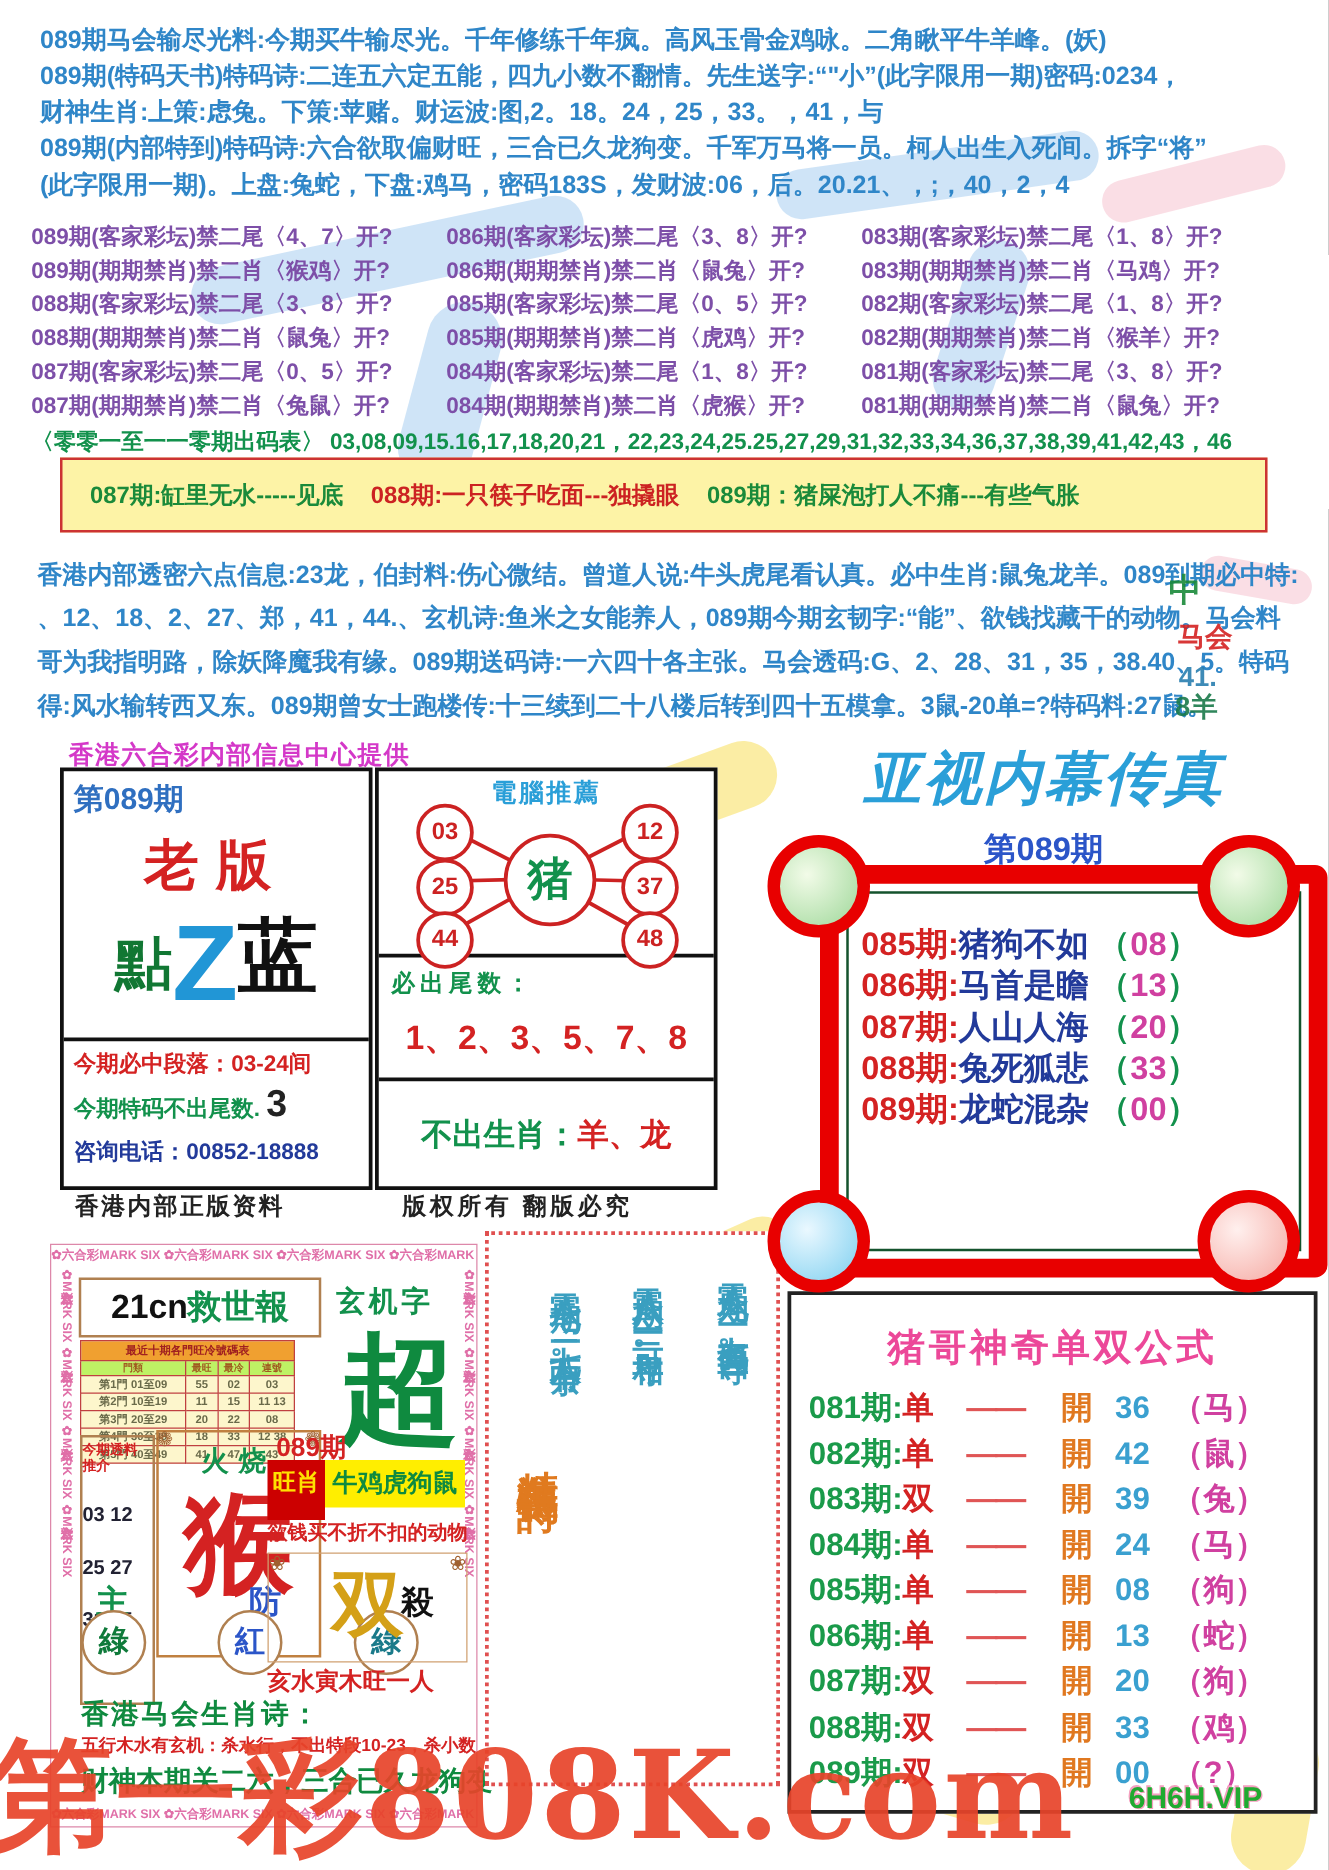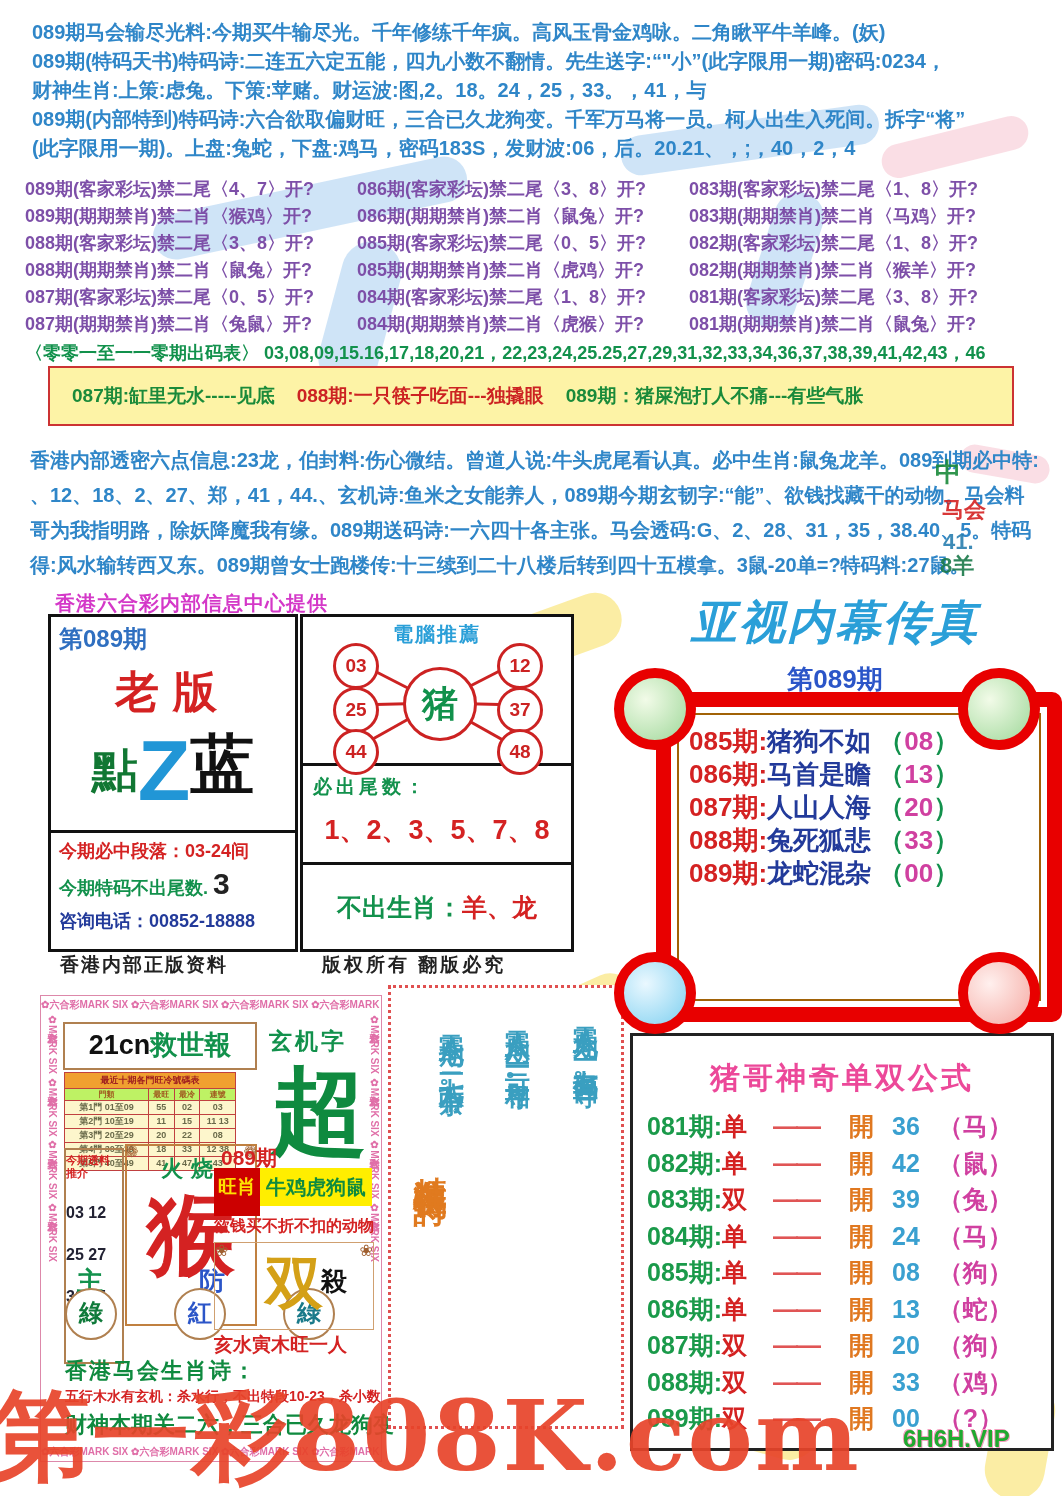--- a/index.html
+++ b/index.html
@@ -68,21 +68,21 @@
   .mc-s2line{position:absolute;left:0;top:26px;width:100%;text-align:center;font-size:25px;font-weight:bold;}
   .mc-s2lab{color:#12914c;} .mc-s2val{color:#d42222;}
   .capmid{position:absolute;left:322px;top:952px;color:#222;font-size:19px;font-weight:bold;letter-spacing:3px;}
   
   .atv-title{position:absolute;left:630px;top:592px;width:410px;text-align:center;color:#2a9fd8;
              font-size:46px;font-weight:bold;font-style:italic;font-family:"DejaVu Serif",serif;letter-spacing:2px;}
   .atv-period{position:absolute;left:630px;top:662px;width:410px;text-align:center;color:#2b55c8;
               font-size:26px;font-weight:bold;}
   .atv-frame{position:absolute;left:656px;top:692px;width:376px;height:300px;border:15px solid #e80000;
              border-radius:10px;background:#fff;}
-  .atv-inner{position:absolute;left:6px;top:6px;right:6px;bottom:6px;border:2px solid #a16207;padding:10px 6px 0 10px;}
+  .atv-inner{position:absolute;left:6px;top:6px;right:6px;bottom:6px;border:2px solid #14532d;padding:24px 6px 0 10px;}
   .atv-row{font-size:26px;font-weight:bold;line-height:33px;white-space:nowrap;}
   .atv-p{color:#d42222;} .atv-ph{color:#223a9a;} .atv-par{color:#12914c;} .atv-n{color:#d040a0;}
   .cornerball{position:absolute;width:62px;height:62px;border:10px solid #e80000;border-radius:50%;z-index:3;}
   .cb-green{background:radial-gradient(circle at 35% 35%,#f2fbe8,#9fd89a);}
   .cb-blue{background:radial-gradient(circle at 35% 35%,#eaf8ff,#7fd0f0);}
   .cb-pink{background:radial-gradient(circle at 35% 35%,#fff0ee,#f5a9a2);}
   
   .jcard{position:absolute;left:40px;top:995px;width:340px;height:465px;background:#fff;border:1px solid #d8a;}
   .jb{position:absolute;color:#e06fa8;font-size:10px;font-weight:bold;overflow:hidden;white-space:nowrap;}
   .jb-top{left:0;top:0;width:340px;height:18px;line-height:18px;}

